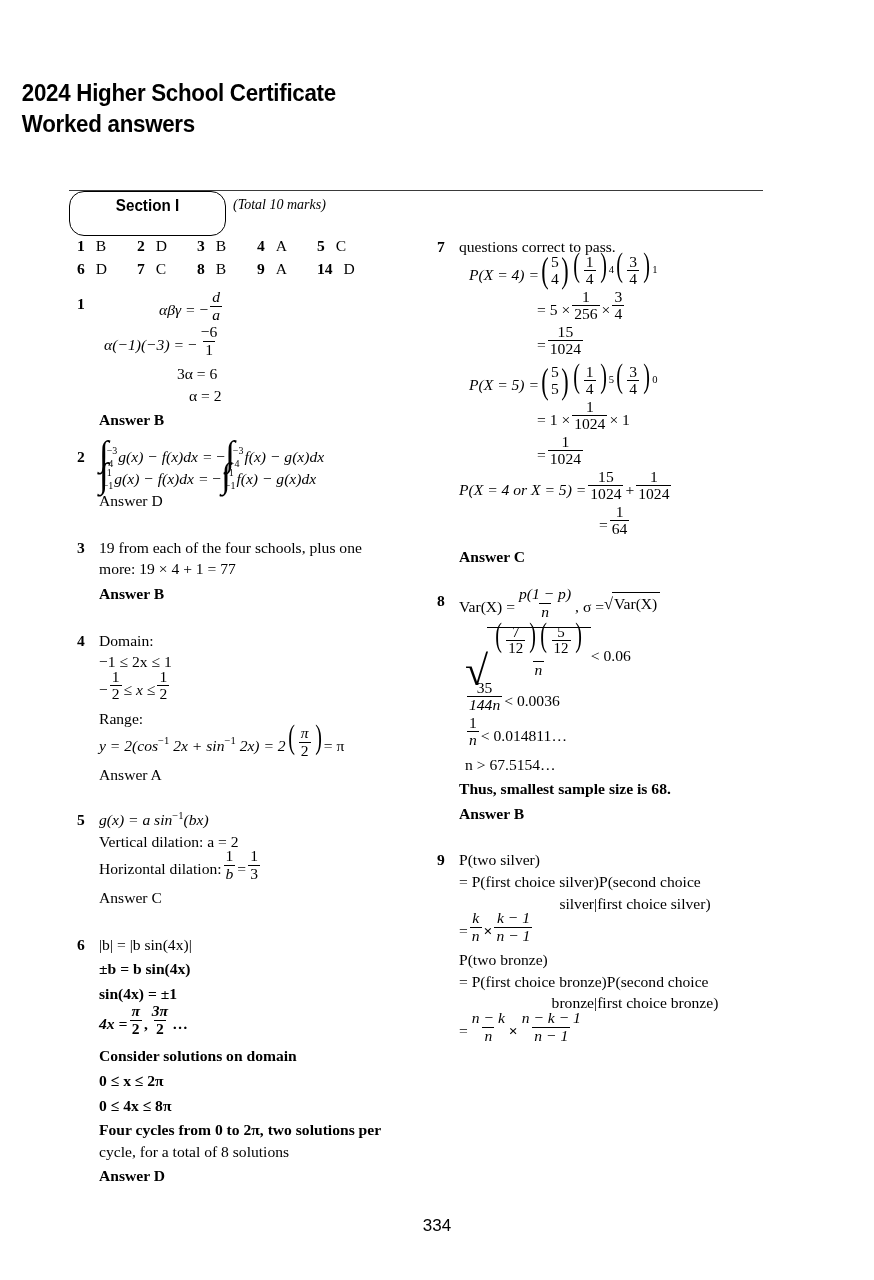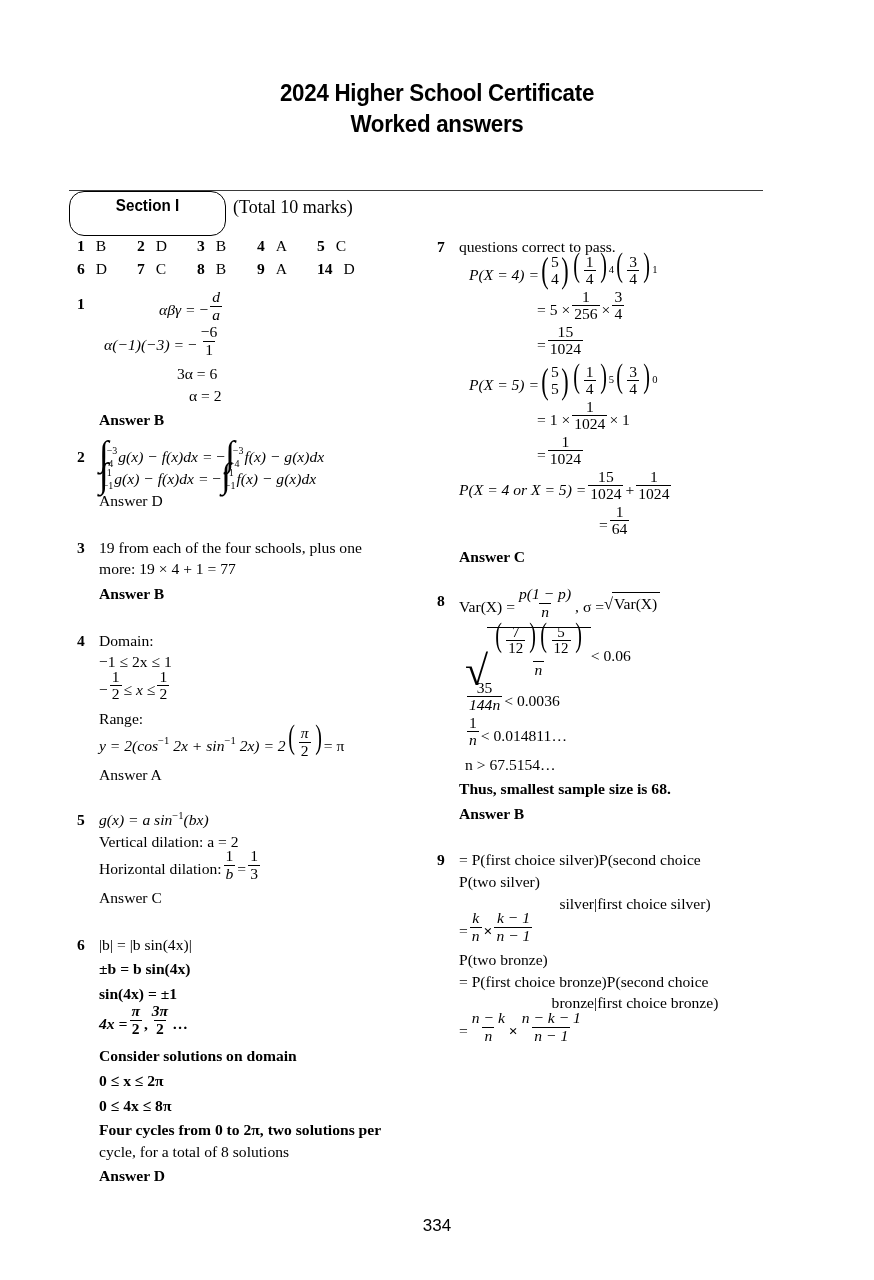--- a/index.html
+++ b/index.html
@@ -15,21 +15,21 @@
     color: #000000;
     overflow: hidden;
   }
 
   
   .title-block {
     position: absolute;
     top: 78px;
     left: 0;
     width: 874px;
-    text-align: center;
+    text-align: left;
   }
   .title-line {
     font-family: "Liberation Sans", sans-serif;
     font-weight: bold;
     font-size: 23.5px;
     letter-spacing: -0.3px;
     line-height: 31px;
     transform: scaleX(0.95);
   }
 
@@ -59,21 +59,22 @@
     font-family: "Liberation Sans", sans-serif;
     font-weight: bold;
     font-size: 16px;
     line-height: 27px;
     transform: scaleX(0.95);
   }
   .section-total {
     position: absolute;
     left: 233px;
     top: 197px;
-    font-size: 18px;
+    font-style: italic;
+    font-size: 14px;
   }
 
   
   .col {
     position: absolute;
     top: 236px;
     font-size: 15.6px;
     line-height: 1.32;
   }
   .col-left  { left: 77px;  width: 355px; }
@@ -548,22 +549,22 @@
       </div>
       <div class="line" style="padding-left:6px">n &gt; 67.5154…</div>
       <div class="line pad-t">Thus, smallest sample size is 68.</div>
       <div class="line pad-t">Answer B</div>
     </div>
   </div>
 
   <div class="q" style="margin-top:24px">
     <div class="q-num">9</div>
     <div class="q-body">
+      <div class="line">P(two silver)</div>
       <div class="line">= P(first choice silver)P(second choice</div>
-      <div class="line">P(two silver)</div>
       <div class="line indent1">silver|first choice silver)</div>
       <div class="line">
         <span>=</span><span class="frac">
             <span class="num it">k</span>
             <span class="den it">n</span>
           </span><b>×</b><span class="frac">
             <span class="num it">k − 1</span>
             <span class="den it">n − 1</span>
           </span>
       </div>

